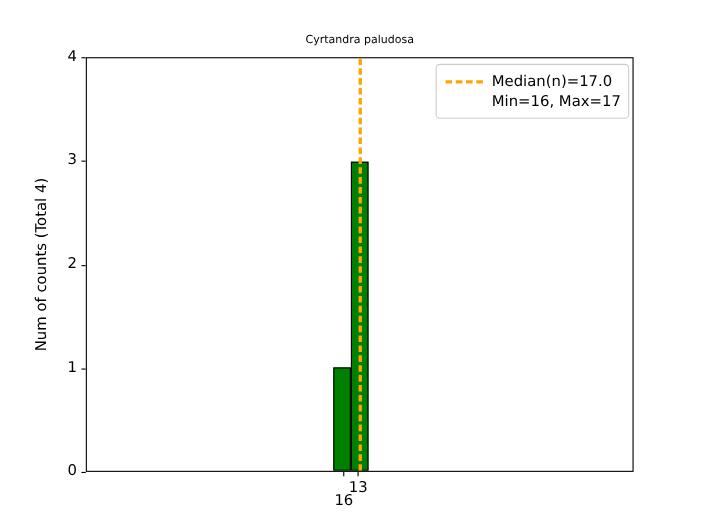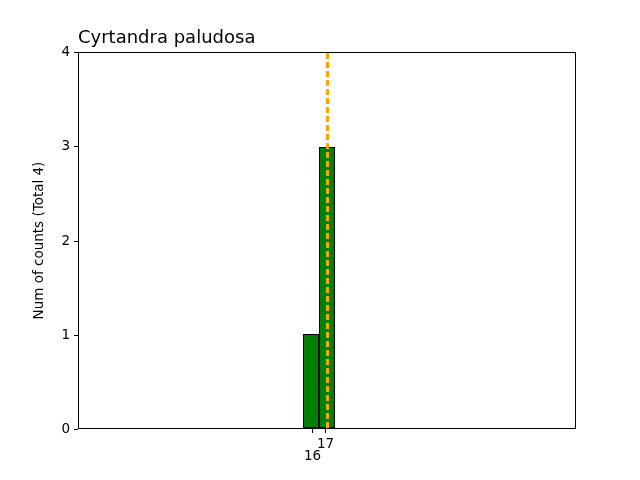--- a/index.html
+++ b/index.html
@@ -23,21 +23,22 @@
     width: 640px; height: 480px;
     background: #ffffff;
   }
 
   
   #chart-title {
     position: absolute;
     left: 78px;
     top: 27px;
     width: 498px;
-    font-size: 18px;
+    text-align: center;
+    font-size: 10px;
     line-height: 19px;
     color: #000000;
     white-space: nowrap;
   }
 
   
   #plot-area {
     position: absolute;
     left: 78px;
     top: 52px;
@@ -197,17 +198,26 @@
 
       <div id="median-line" style="left:247px;"></div>
 
     </div>
   </div>
 
   <div class="xtick-mark" style="left:312px;"></div>
   <div class="xtick-mark" style="left:325px;"></div>
 
   <div class="xtick-label" style="left:304px; width:16px;margin-top:12px;">16</div>
-  <div class="xtick-label" style="left:317px; width:16px;">17</div>
-
-
+  <div class="xtick-label" style="left:317px; width:16px;">13</div>
+
+
+  <div id="legend">
+    <div class="legend-row">
+      <div id="legend-handle"></div>
+      <div class="legend-text">Median(n)=17.0</div>
+    </div>
+    <div class="legend-row" id="legend-row-2">
+      <div class="legend-text">Min=16, Max=17</div>
+    </div>
+  </div>
 
 </div>
 
 </body></html>

